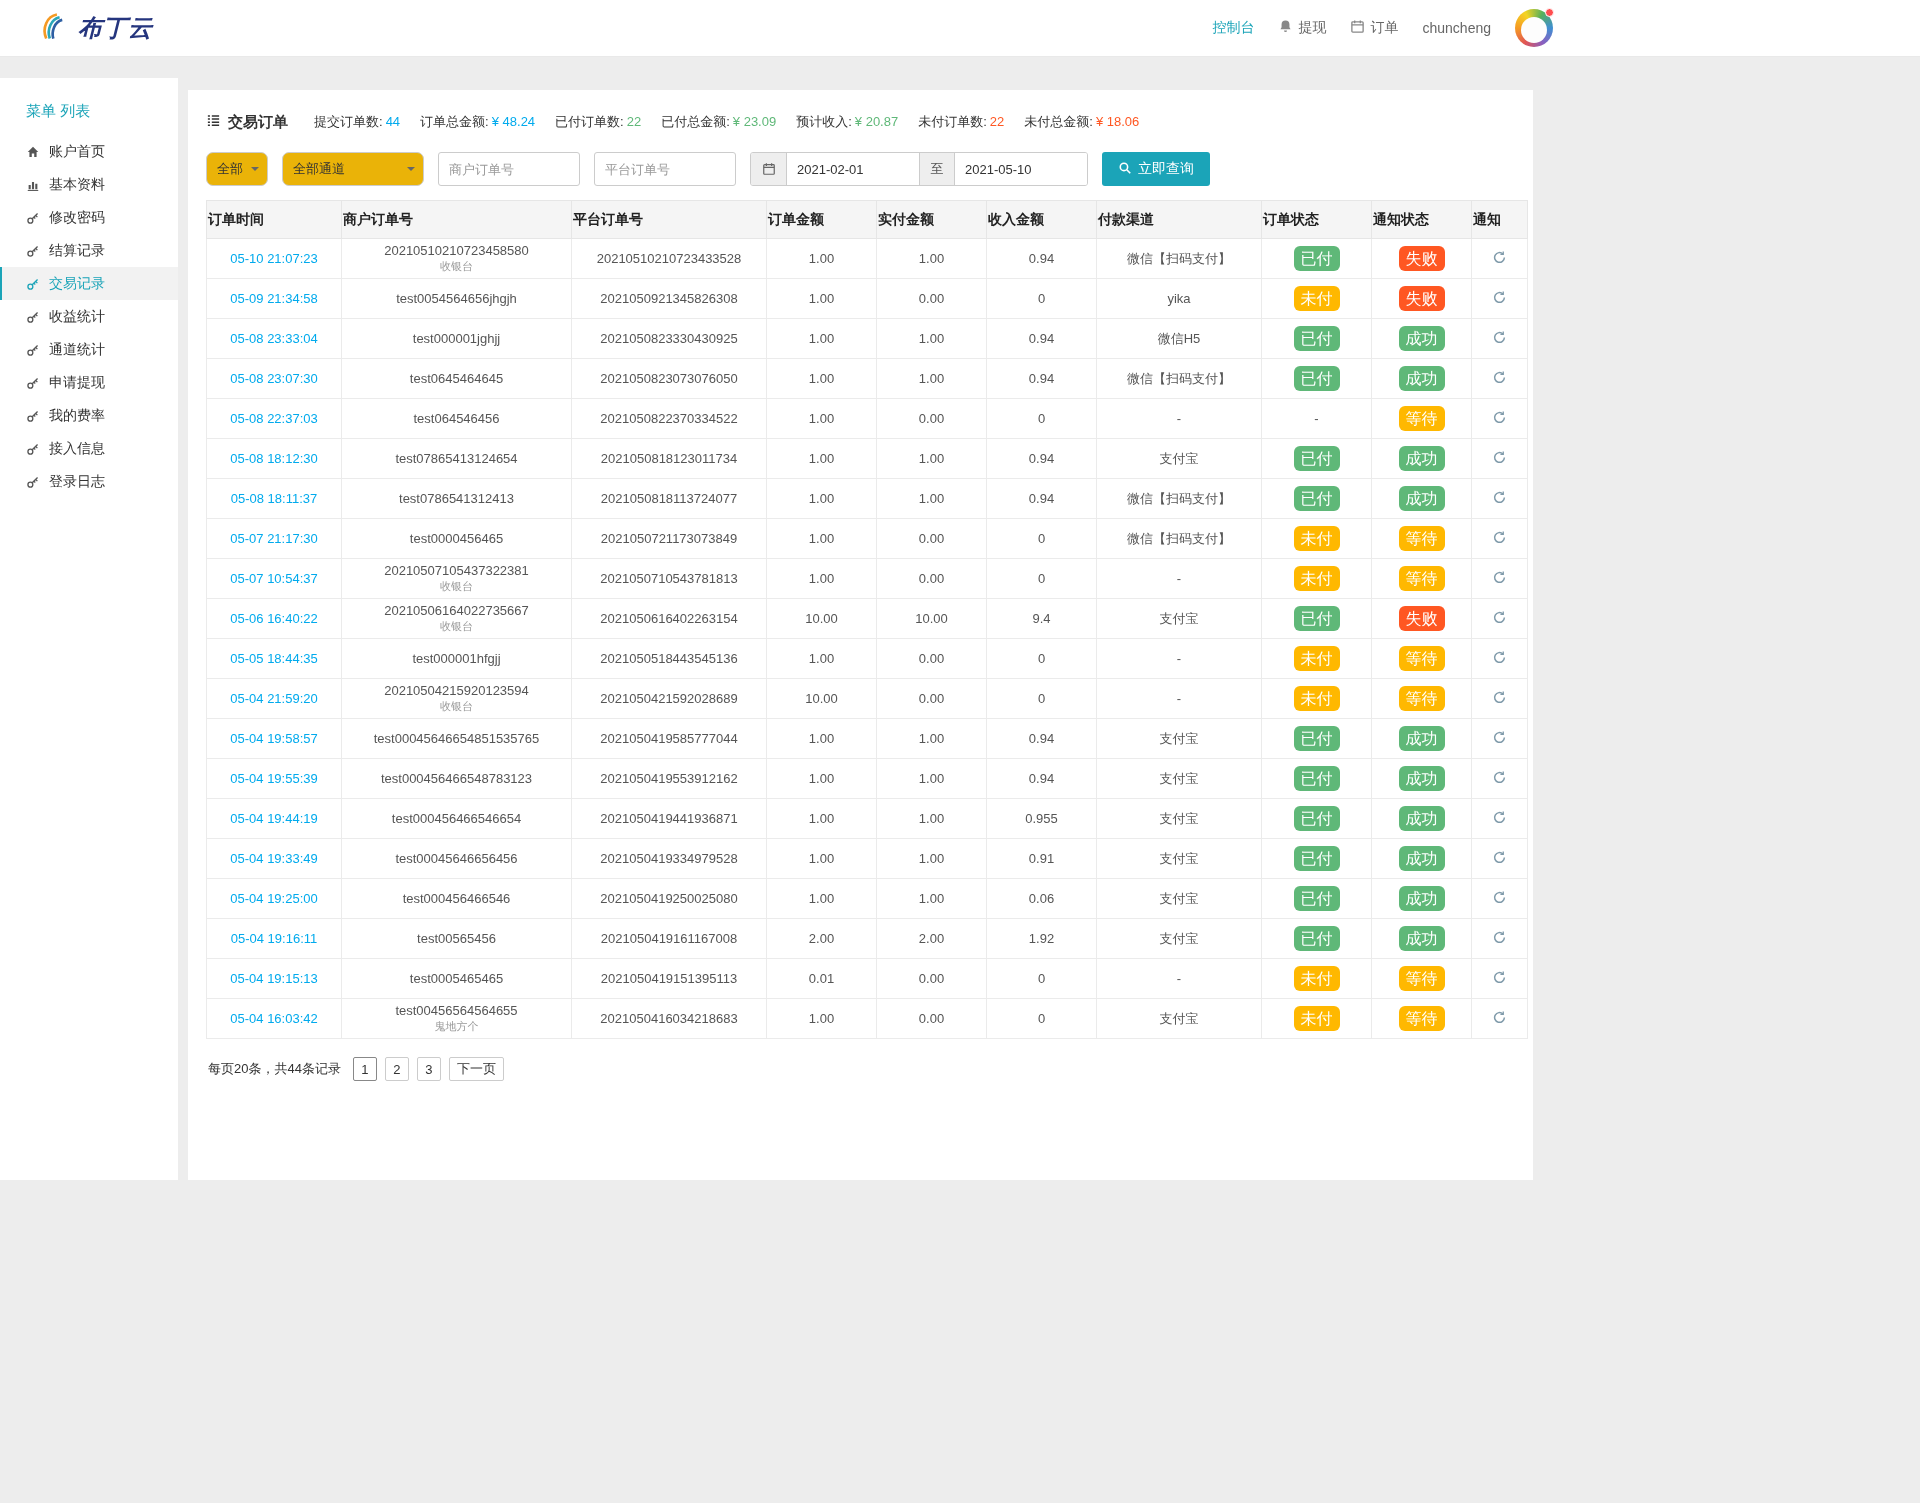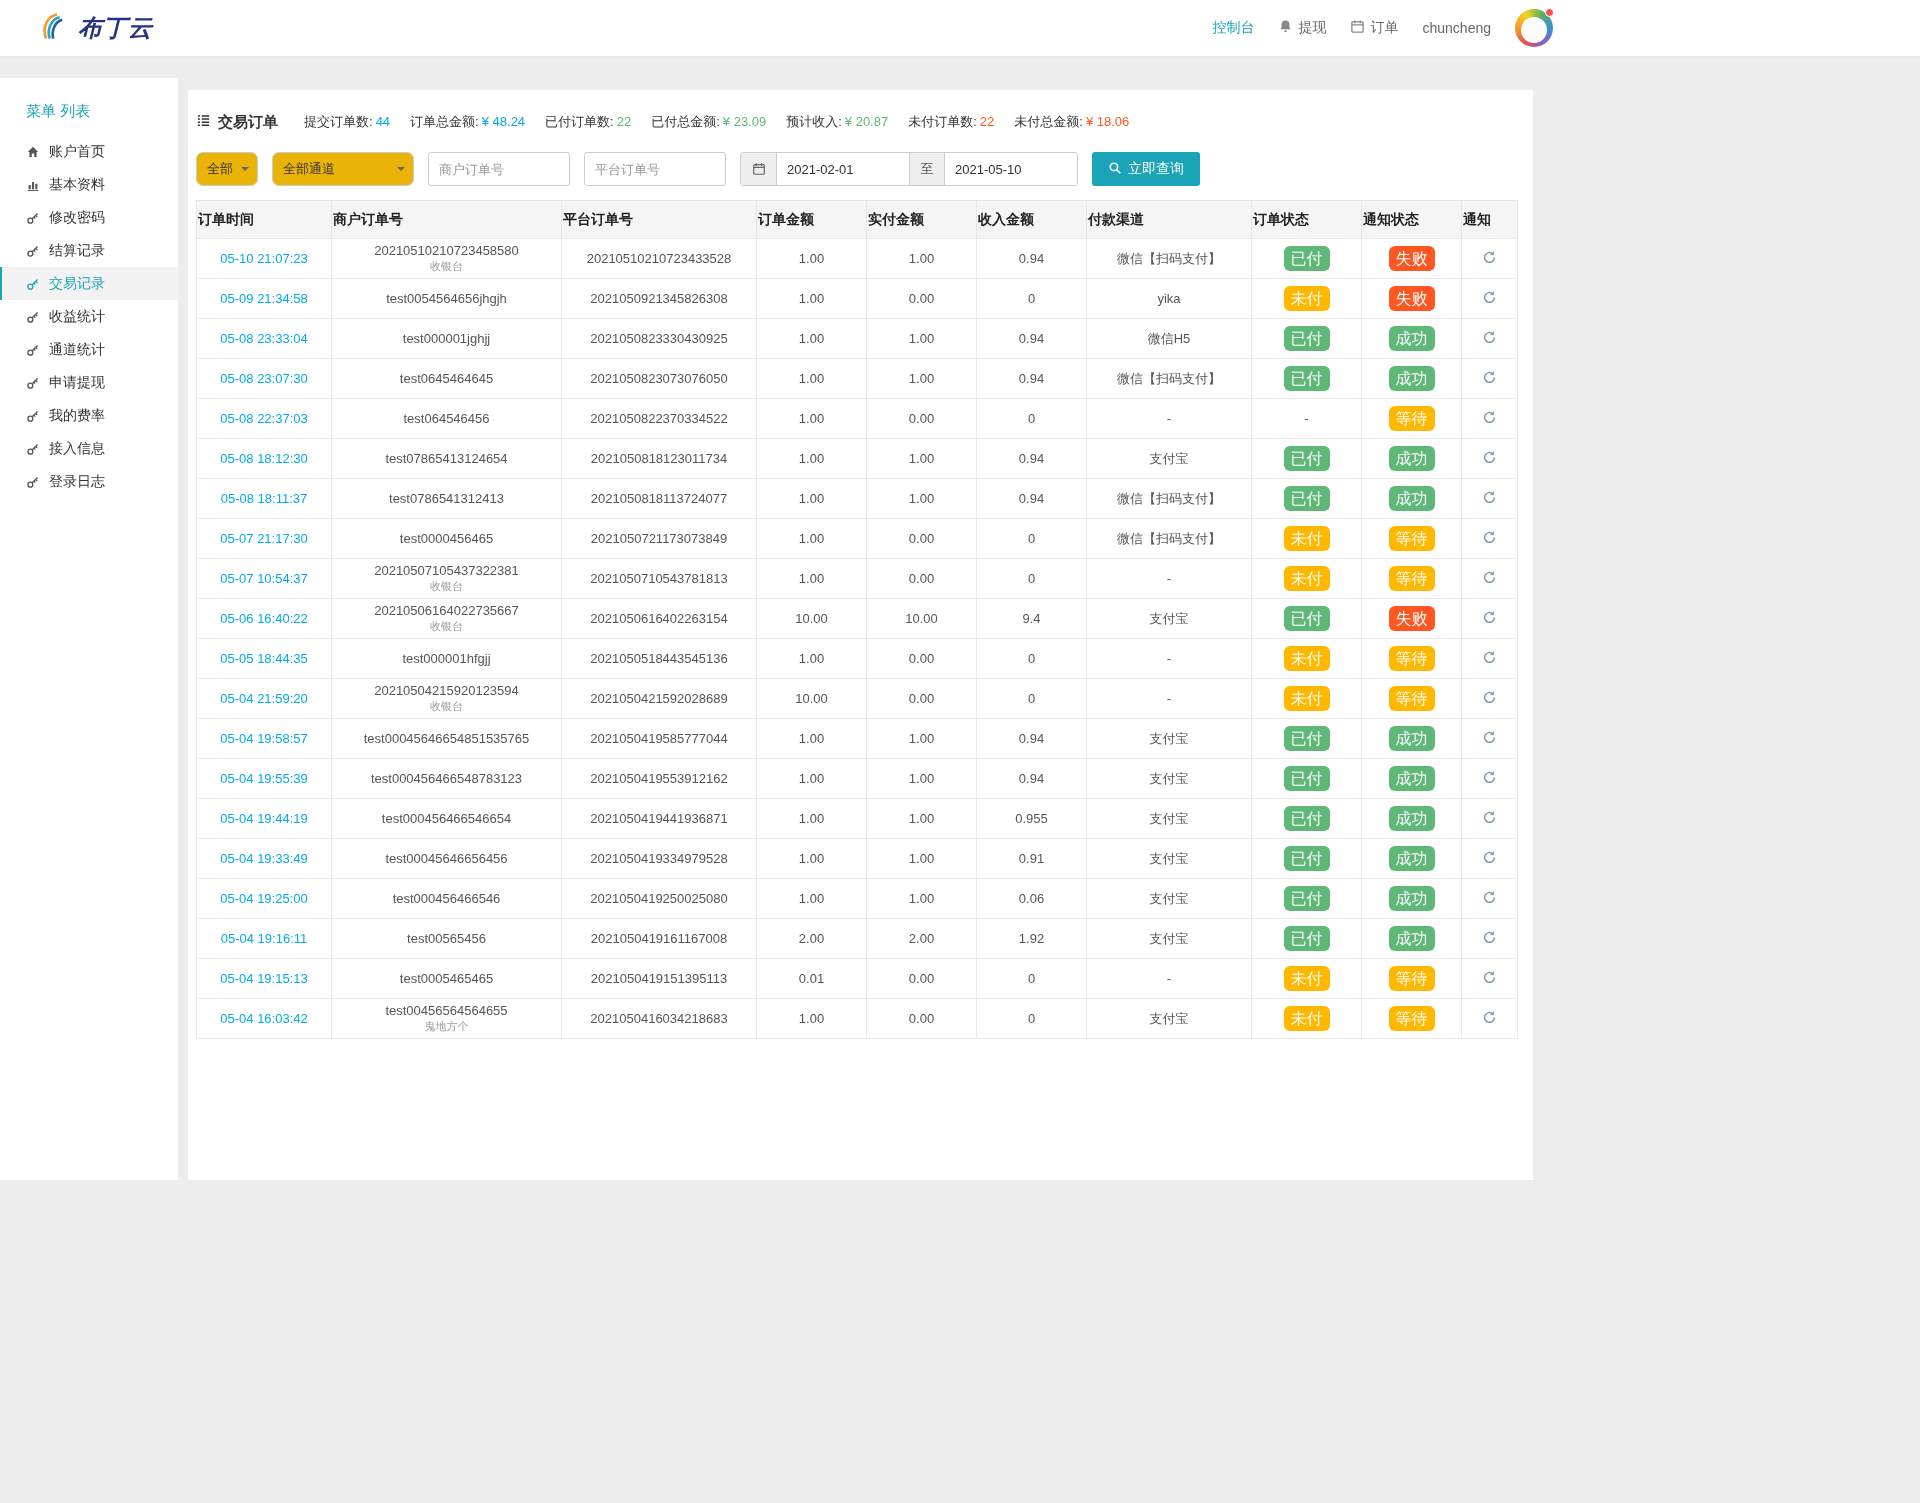--- a/index.html
+++ b/index.html
@@ -34,21 +34,21 @@
   
   .layout{display:flex;width:1565px;align-items:flex-start;}
   .sidebar{width:178px;background:#fff;margin-top:21px;min-height:1102px;padding-top:18px;}
   .side-title{color:var(--c-accent);font-size:15px;padding:6px 0 14px 26px;}
   .side-item{display:flex;align-items:center;gap:9px;height:33px;padding-left:24px;font-size:14px;color:#333;cursor:pointer;border-left:2px solid transparent;}
   .side-item .s-icon{display:flex;align-items:center;color:#555;}
   .side-item.active{background:#f2f2f2;border-left-color:var(--c-accent);color:var(--c-accent);}
   .side-item.active .s-icon{color:var(--c-accent);}
   
   .main{flex:1;padding:33px 0 0 10px;}
-  .card{width:1345px;min-height:1090px;background:#fff;padding:12px 8px 0;}
+  .card{width:1345px;min-height:1090px;background:#fff;padding:12px 18px 0;}
   .card-top{display:flex;align-items:center;height:40px;}
   .card-title{display:flex;align-items:center;gap:7px;font-size:15px;font-weight:700;color:#333;margin-right:26px;}
   .stats{display:flex;align-items:center;gap:20px;font-size:13px;color:#333;flex-wrap:nowrap;}
   .stat{white-space:nowrap;}
   .stat .stat-value{margin-left:3px;}
   
   .filters{display:flex;align-items:center;gap:14px;margin:10px 0 14px;}
   .f-select{position:relative;height:34px;border:1px solid #ccc;border-radius:7px;background:#eab308;display:flex;align-items:center;padding:0 22px 0 10px;font-size:13px;color:#333;cursor:pointer;}
   .f-select::after{content:"";position:absolute;right:8px;top:14px;border:4px solid transparent;border-top-color:#666;}
   .f-input{height:34px;border:1px solid #ccc;border-radius:3px;padding:0 10px;font-size:13px;color:#333;width:142px;font-family:inherit;}
@@ -638,16 +638,25 @@
               <td><span class="refresh">
                   <svg width="15" height="15" viewBox="0 0 16 16" fill="none" stroke="currentColor" stroke-width="1.6">
                     <path d="M13.2 8A5.2 5.2 0 1 1 11.6 4.2"></path>
                     <path d="M12 1.6v3h-3" stroke-width="1.4"></path>
                   </svg>
                 </span></td>
             </tr>
           </tbody>
       </table>
 
+      <div class="pager">
+        <span class="pg-summary">每页20条，共44条记录</span>
+        <span id="pager-btns" style="display:flex;gap:8px">
+            <span class="pg-btn active">1</span>
+            <span class="pg-btn">2</span>
+            <span class="pg-btn">3</span>
+            <span class="pg-btn">下一页</span>
+          </span>
+      </div>
 
     </div>
   </div>
 </div>
 
 </body></html>

